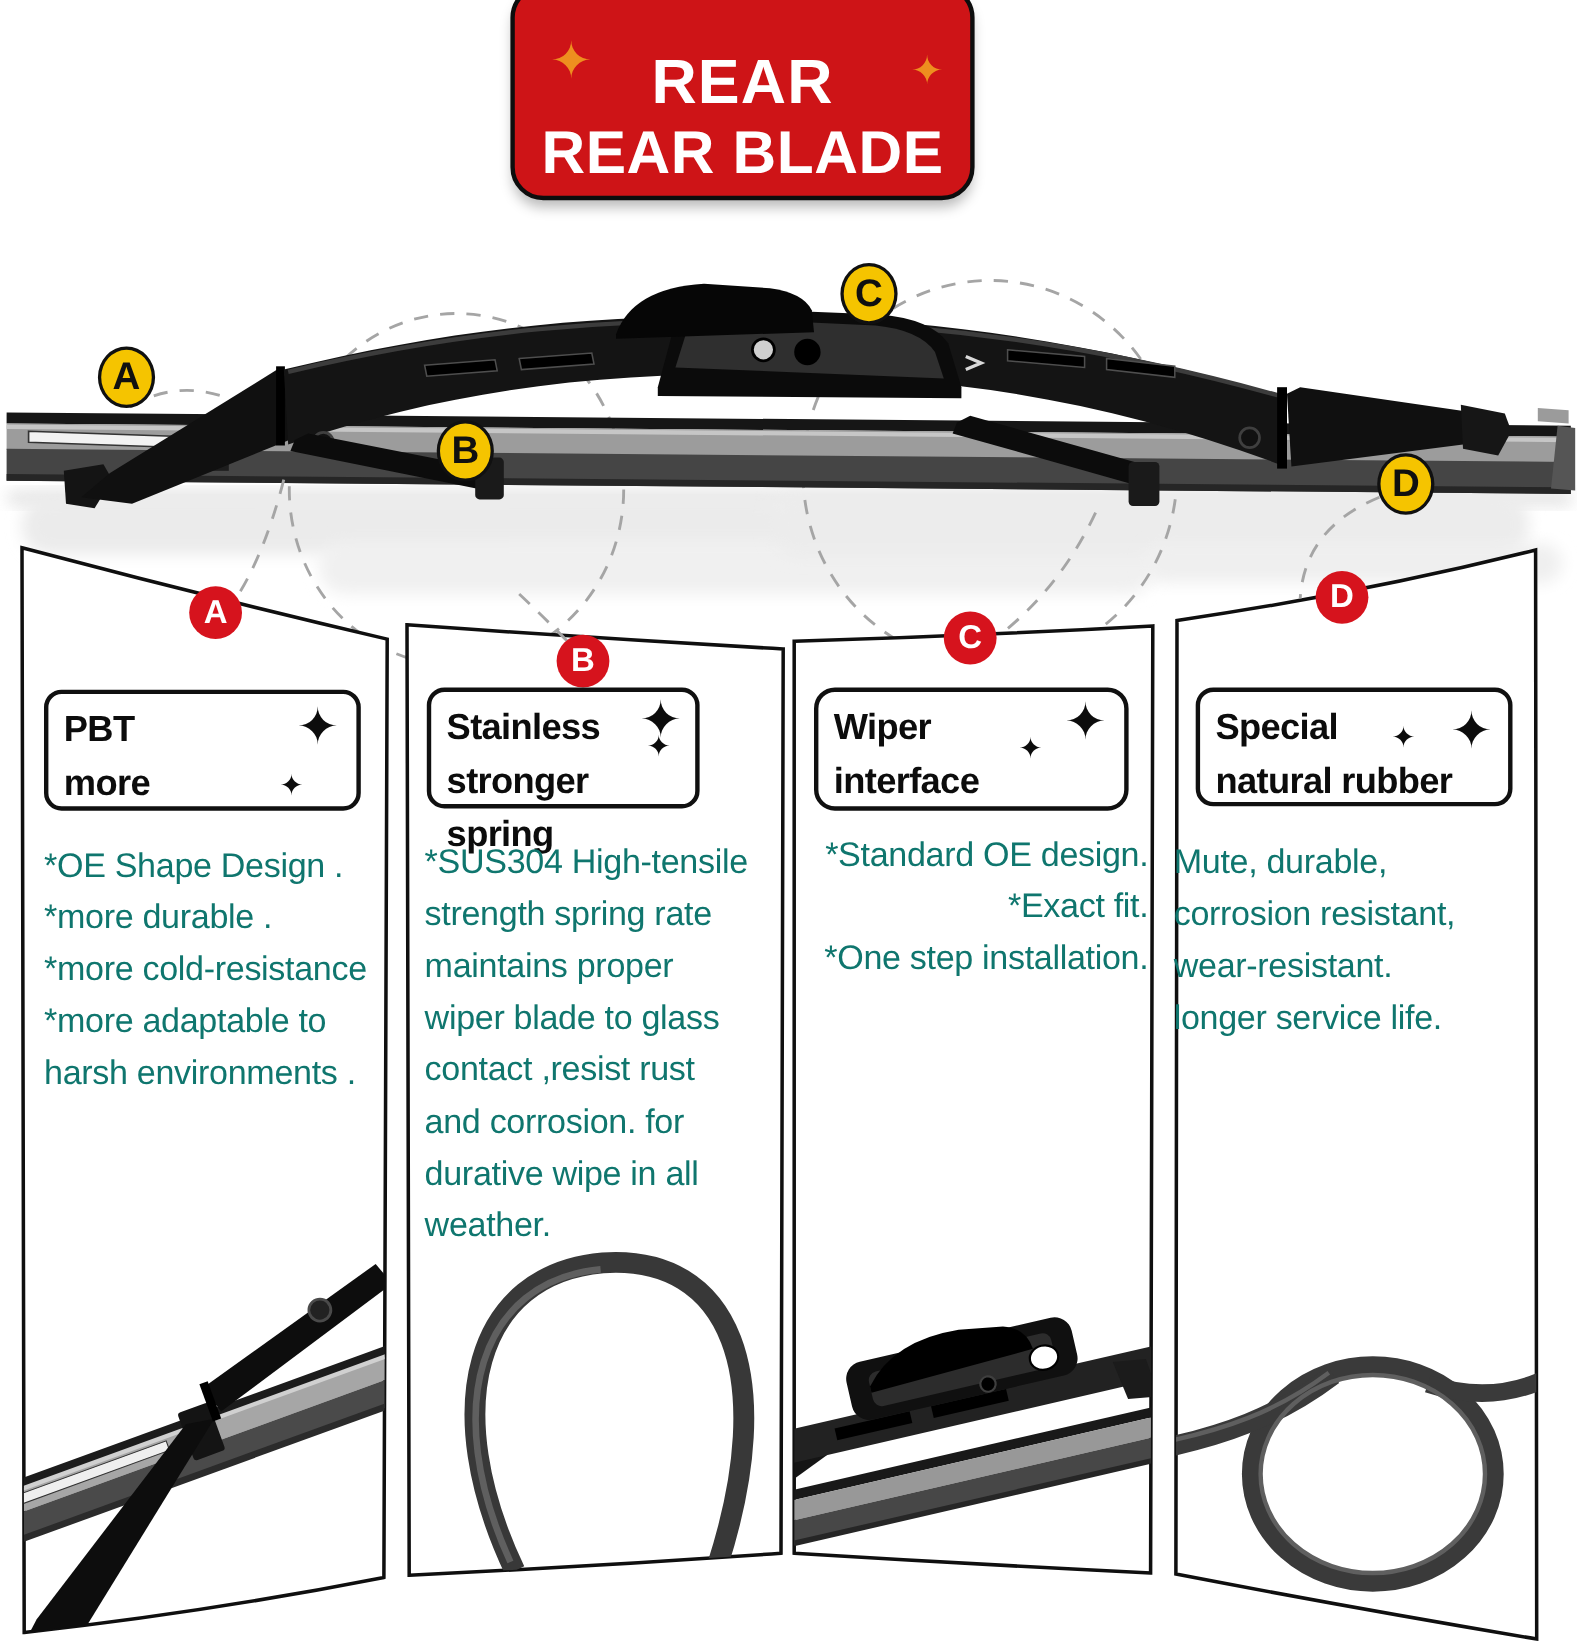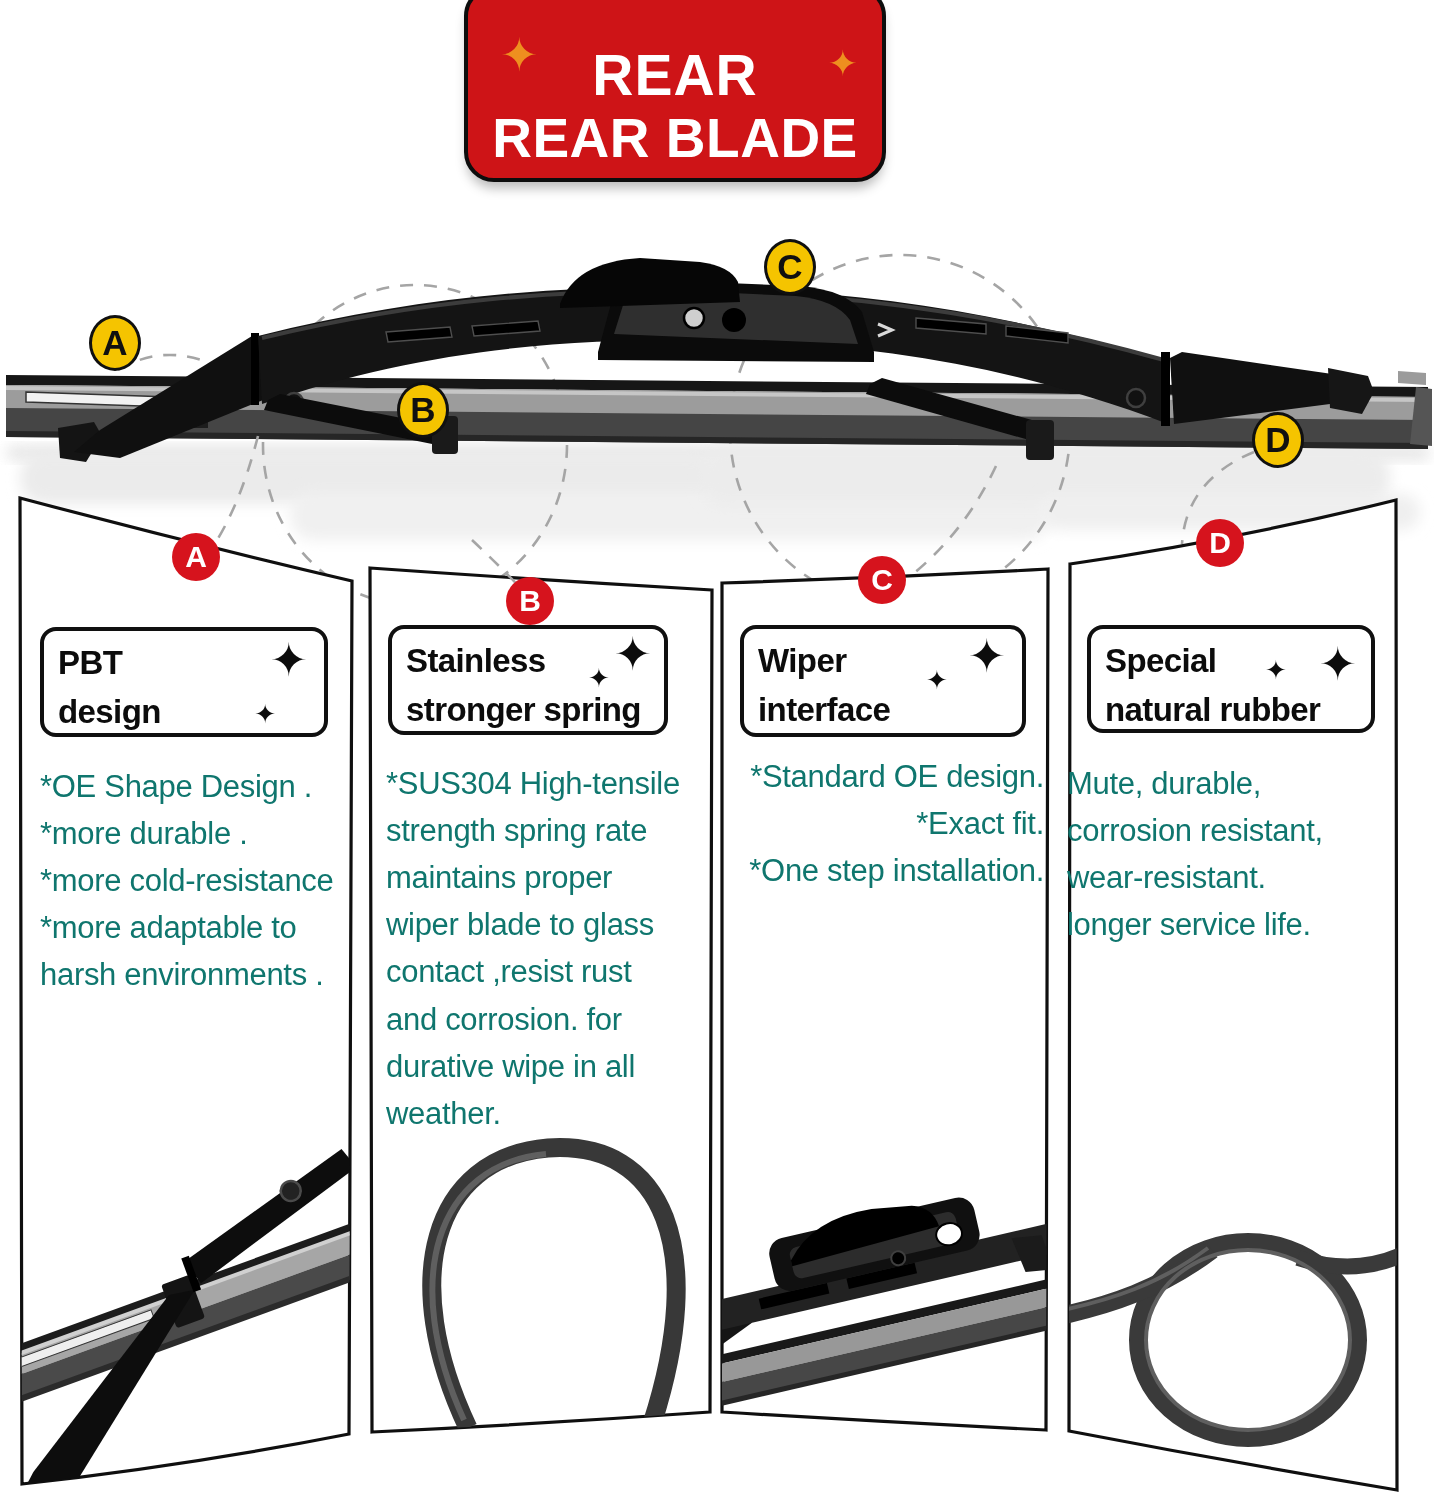--- a/index.html
+++ b/index.html
@@ -197,31 +197,31 @@
 <div class="ybadge" style="left:764px;top:239px;">C</div>
 <div class="ybadge" style="left:1252px;top:412px;">D</div>
 
 <div class="rbadge" style="left:172px;top:533px;">A</div>
 <div class="rbadge" style="left:506px;top:577px;">B</div>
 <div class="rbadge" style="left:858px;top:556px;">C</div>
 <div class="rbadge" style="left:1196px;top:519px;">D</div>
 
 <div class="tbox" style="left:40px;top:627px;width:288px;height:110px;">
   <div class="ttl">PBT
-design</div>
+more</div>
   <span class="spark sp-big" style="right:16px;top:6px;">✦</span>
   <span class="spark sp-small" style="right:48px;bottom:6px;">✦</span>
 </div>
-<div class="tbox" style="left:388px;top:625px;width:280px;height:110px;text-decoration:underline;">
+<div class="tbox" style="left:388px;top:625px;width:248px;height:110px;text-decoration:underline;">
   <div class="ttl">Stainless
 stronger spring</div>
   <span class="spark sp-big" style="right:12px;top:2px;">✦</span>
   <span class="spark sp-small" style="left:196px;top:36px;">✦</span>
 </div>
-<div class="tbox" style="left:740px;top:625px;width:286px;height:112px;">
+<div class="tbox" style="left:740px;top:625px;width:286px;height:112px;border-radius:19px;">
   <div class="ttl">Wiper
 interface</div>
   <span class="spark sp-big" style="right:16px;top:4px;">✦</span>
   <span class="spark sp-small" style="left:182px;top:38px;">✦</span>
 </div>
 <div class="tbox" style="left:1087px;top:625px;width:288px;height:108px;">
   <div class="ttl">Special
 natural rubber</div>
   <span class="spark sp-big" style="right:14px;top:12px;">✦</span>
   <span class="spark sp-small" style="left:174px;top:28px;">✦</span>

